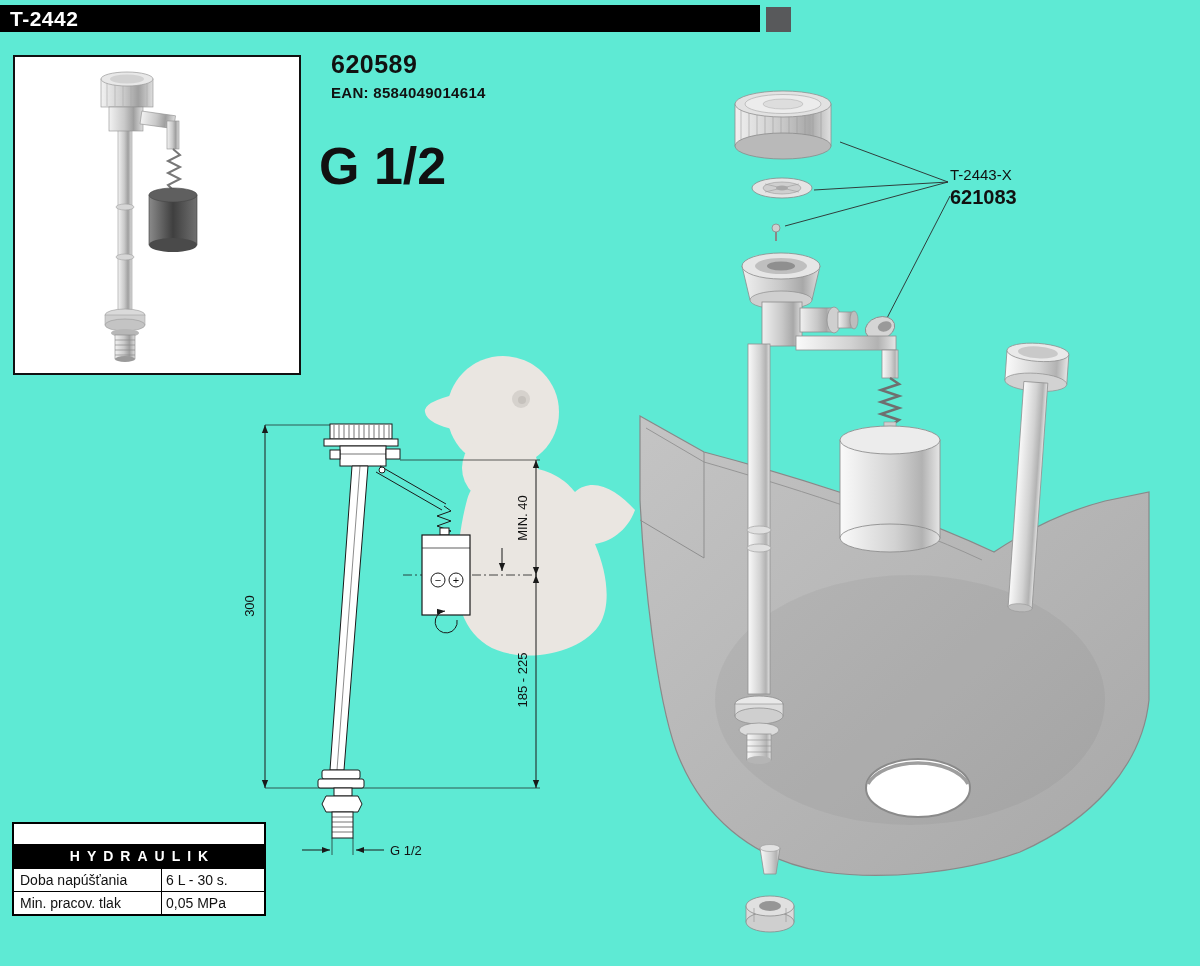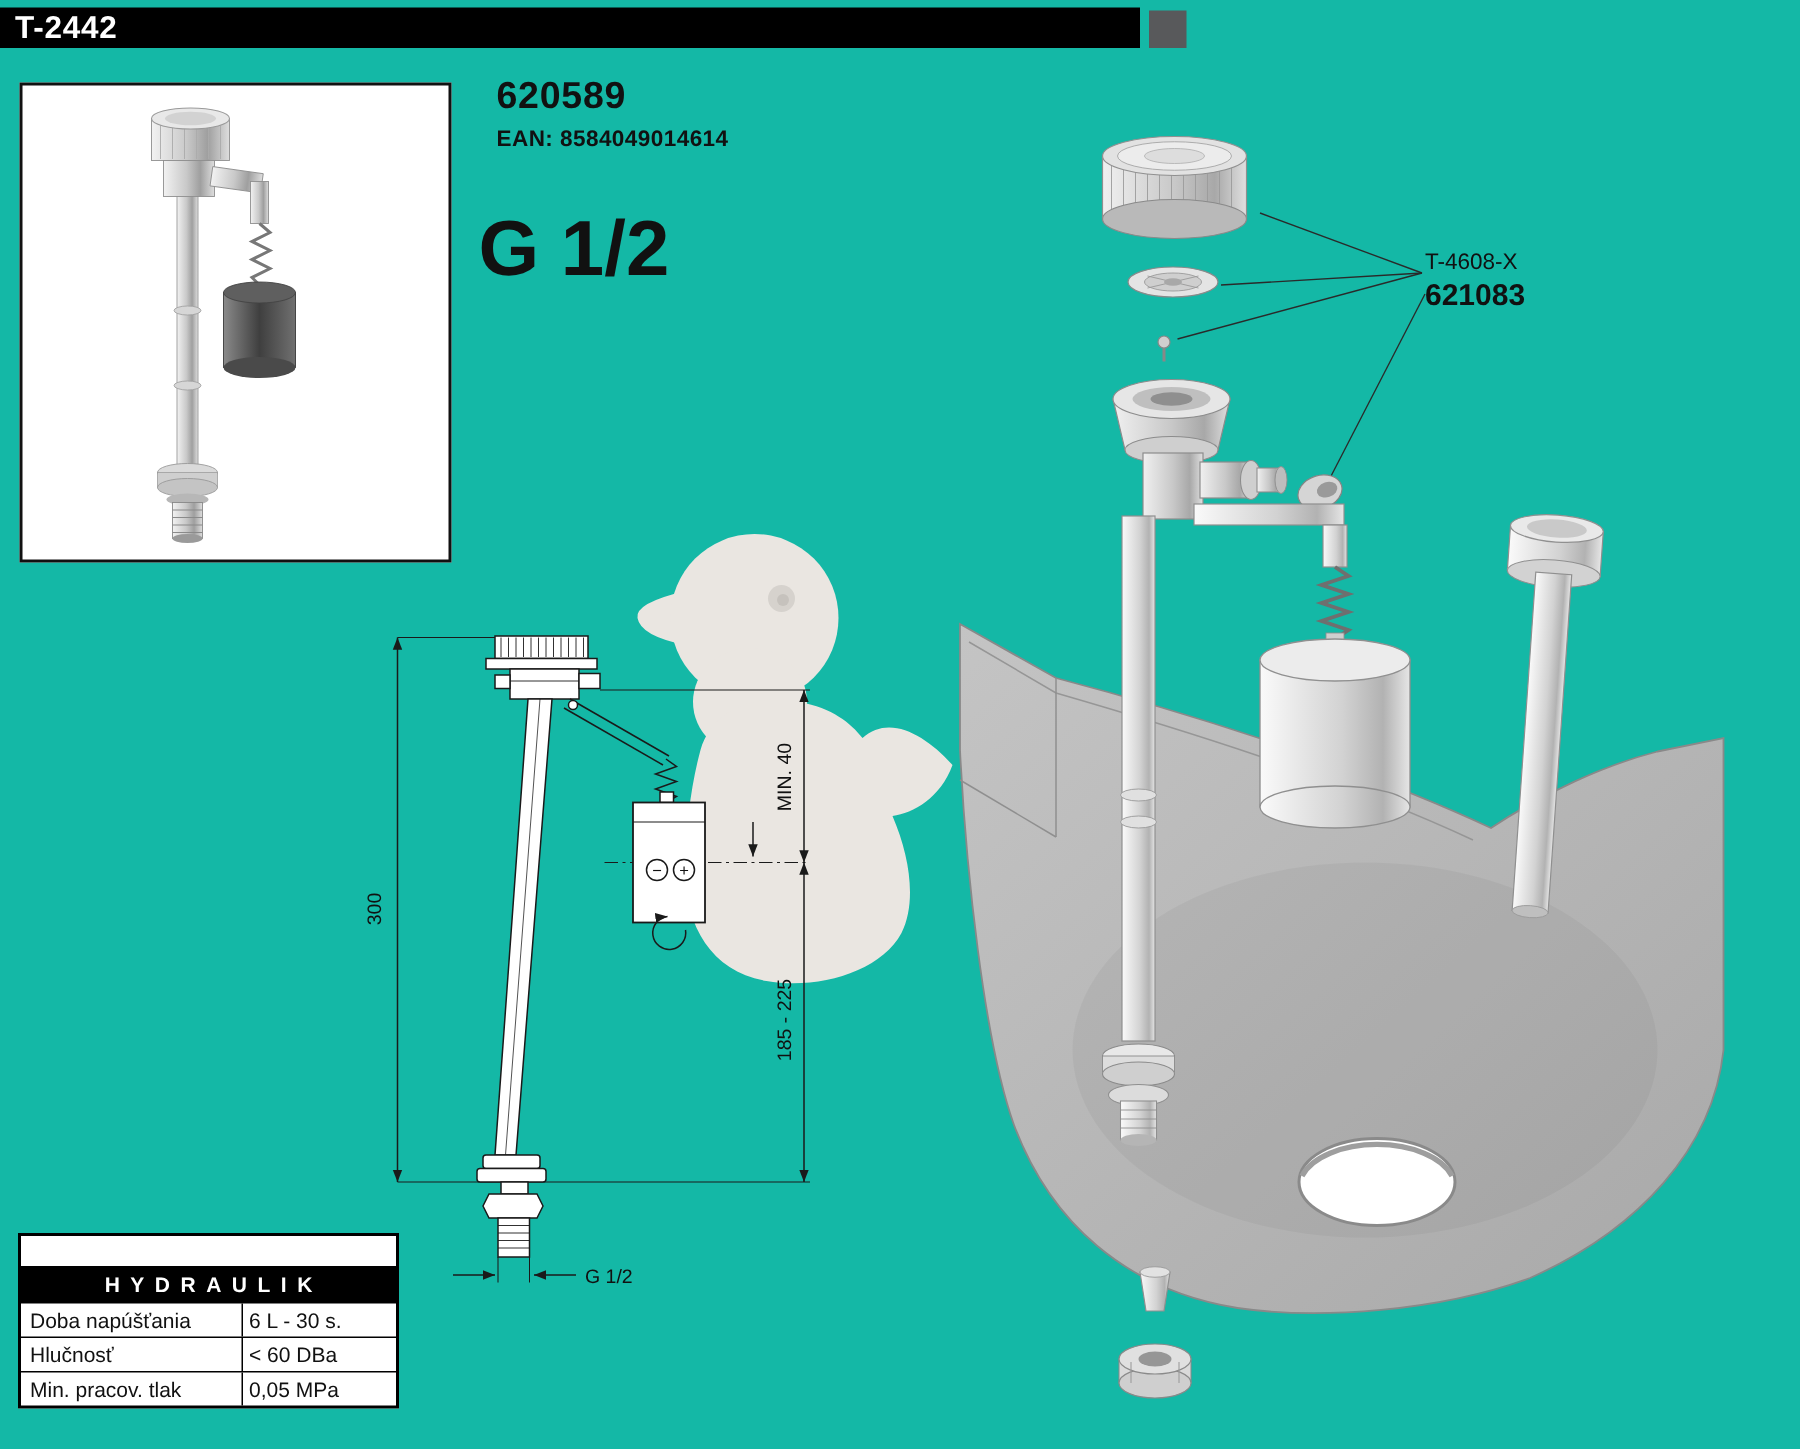--- a/index.html
+++ b/index.html
@@ -1,18 +1,18 @@
 <!DOCTYPE html>
 <html><head>
 <meta charset="utf-8">
 <style>
   * { margin:0; padding:0; box-sizing:border-box; }
   html,body { background:#ffffff; }
   .page {
-    position:relative; width:1200px; height:966px; background:#14b8a6;
+    position:relative; width:1200px; height:966px; background:#5eead4;
     overflow:hidden; font-family:"Liberation Sans", sans-serif; color:#111;
   }
   
   .header-bar {
     position:absolute; left:0; top:5px; width:760px; height:27px;
     background:#000; color:#fff; display:flex; align-items:center;
     padding-left:10px; font-size:21px; font-weight:bold; letter-spacing:.5px;
   }
   .corner-square { position:absolute; left:766px; top:7px; width:25px; height:25px; background:#58595b; }
 
@@ -399,33 +399,29 @@
       <rect x="146" y="846" width="48" height="16" fill="#dadada" stroke="#8a8a8a" stroke-width=".7"></rect>
       <ellipse cx="170" cy="862" rx="24" ry="10" fill="#cfcfcf" stroke="#8a8a8a" stroke-width=".8"></ellipse>
       <ellipse cx="170" cy="846" rx="24" ry="10" fill="#e0e0e0" stroke="#8a8a8a" stroke-width=".8"></ellipse>
       <ellipse cx="170" cy="846" rx="11" ry="5" fill="#969696"></ellipse>
       <line x1="154" y1="848" x2="154" y2="862" stroke="#9a9a9a" stroke-width=".7"></line>
       <line x1="186" y1="848" x2="186" y2="862" stroke="#9a9a9a" stroke-width=".7"></line>
     </g>
   </svg>
 
   <div class="kit-label">
-    <div class="kit-ref">T-4608-X</div>
+    <div class="kit-ref">T-2443-X</div>
     <div class="kit-code">621083</div>
   </div>
 
   <div class="spec-table">
     <div class="spec-title">HYDRAULIK</div>
     <div class="spec-row">
       <div class="lbl">Doba napúšťania</div>
       <div class="val">6 L - 30 s.</div>
     </div>
     <div class="spec-row">
-      <div class="lbl">Hlučnosť</div>
-      <div class="val">&lt; 60 DBa</div>
-    </div>
-    <div class="spec-row">
       <div class="lbl">Min. pracov. tlak</div>
       <div class="val">0,05 MPa</div>
     </div>
   </div>
 
 </div>
 
 </body></html>

